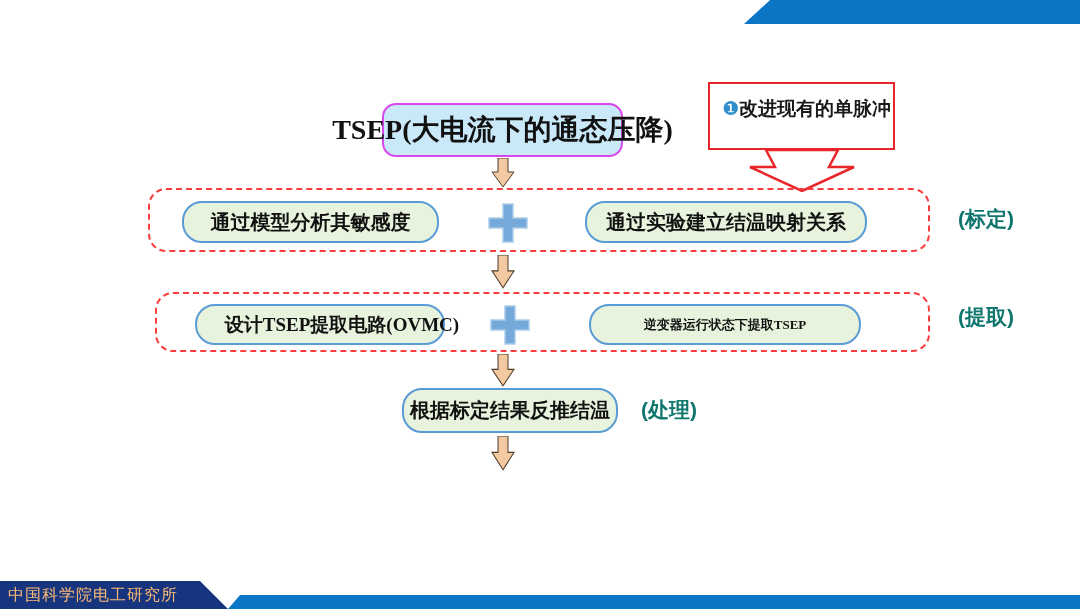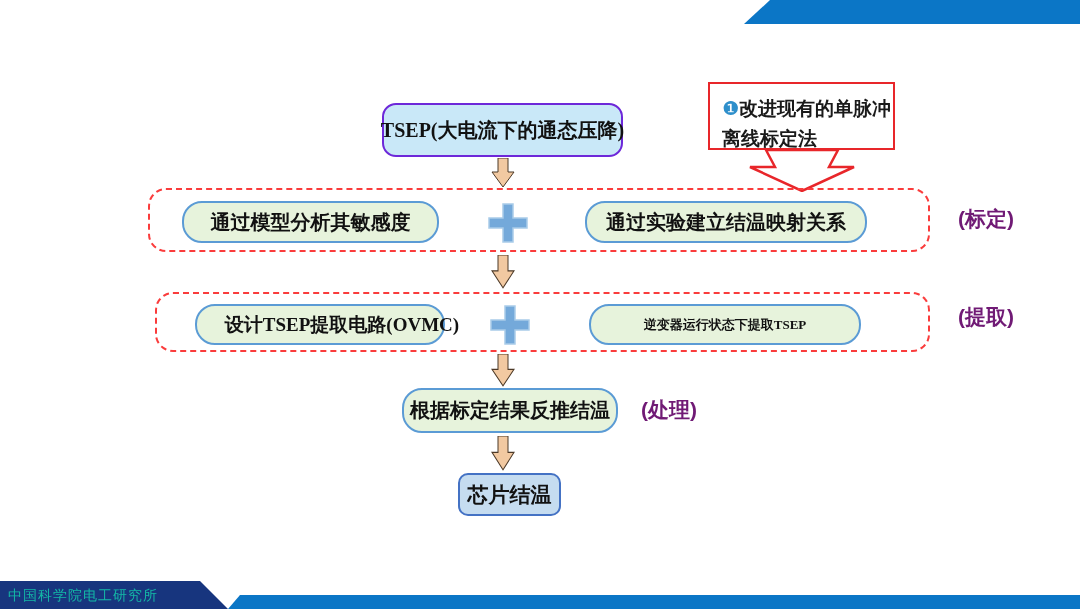--- a/index.html
+++ b/index.html
@@ -18,22 +18,22 @@
   .callout-box{position:absolute;left:708px;top:82px;width:187px;height:68px;box-sizing:border-box;
                border:2px solid #E8262A;background:#ffffff;padding:10px 0 0 12px;
                font-size:19px;line-height:30px;color:#1a1a1a;font-weight:600;white-space:nowrap;}
   .callout-badge{color:#2E8FCB;font-weight:normal;}
   .callout-arrow{position:absolute;left:746px;top:149px;width:112px;height:43px;}
 
   
   .fbox{position:absolute;box-sizing:border-box;text-align:center;color:#111;
         display:flex;align-items:center;justify-content:center;white-space:nowrap;}
   .tsep-box{left:382px;top:103px;width:241px;height:54px;background:#C9E8F8;
-            border:2px solid #6d28d9;border-radius:14px;
-            font-family:"Liberation Serif","DejaVu Serif",serif;font-size:20px;font-weight:600;}
+            border:2px solid #d946ef;border-radius:14px;
+            font-family:"Liberation Serif","DejaVu Serif",serif;font-size:28px;font-weight:600;}
   .green{background:#E7F3DC;border:2px solid #5B9BD5;border-radius:20px;
          font-size:20px;font-weight:600;}
   .serifbox{font-family:"Liberation Serif","DejaVu Serif",serif;font-weight:600;}
   .final-box{left:458px;top:473px;width:103px;height:43px;background:#C5DCF0;
              border:2px solid #4472C4;border-radius:10px;font-size:21px;font-weight:600;}
 
   
   .dashed-group{position:absolute;box-sizing:border-box;border:2px dashed #FA3C3C;border-radius:18px;}
   .group-calibration{left:148px;top:188px;width:782px;height:64px;}
   .group-extraction{left:155px;top:292px;width:775px;height:60px;}
@@ -41,52 +41,51 @@
   .box-model{left:32px;top:11px;width:257px;height:42px;}
   .box-exp{left:435px;top:11px;width:282px;height:42px;}
   .box-circuit{left:38px;top:10px;width:250px;height:41px;font-size:19px;padding-left:44px;}
   .box-inverter{left:432px;top:10px;width:272px;height:41px;font-size:13px;}
 
   .plus-icon{position:absolute;width:40px;height:40px;}
   .plus-1{left:338px;top:13px;}
   .plus-2{left:333px;top:11px;}
 
   
-  .stage-label{position:absolute;color:#701a75;font-size:21px;font-weight:600;white-space:nowrap;}
+  .stage-label{position:absolute;color:#0f766e;font-size:21px;font-weight:600;white-space:nowrap;}
   .label-calibration{left:958px;top:205px;}
   .label-extraction{left:958px;top:303px;}
   .label-processing{left:641px;top:396px;}
 
   .result-box{left:402px;top:388px;width:216px;height:45px;font-size:20px;}
 
   
   .flow-arrow{position:absolute;width:24px;}
   .arrow-1{left:491px;top:158px;height:30px;}
   .arrow-2{left:491px;top:255px;height:34px;}
   .arrow-3{left:491px;top:354px;height:33px;}
   .arrow-4{left:491px;top:436px;height:35px;}
 
   
   .footer-bar{position:absolute;left:0;top:581px;width:228px;height:28px;background:#17357E;
               clip-path:polygon(0 0,200px 0,228px 28px,0 28px);}
-  .footer-text{position:absolute;left:8px;top:0;height:28px;line-height:28px;color:#14b8a6;
-               font-size:14px;letter-spacing:1px;white-space:nowrap;}
+  .footer-text{position:absolute;left:8px;top:0;height:28px;line-height:28px;color:#fdba74;
+               font-size:16px;letter-spacing:1px;white-space:nowrap;}
   .footer-stripe{position:absolute;left:228px;top:595px;width:852px;height:14px;background:#0B76C6;
                  clip-path:polygon(12px 0,852px 0,852px 14px,0 14px);}
 </style>
 </head>
 <body>
 
 <div class="slide">
 
   <div class="header-stripe"></div>
 
   <div class="callout-box">
     <div><span class="callout-badge">❶</span><span>改进现有的单脉冲</span></div>
-    <div>离线标定法</div>
   </div>
   <svg class="callout-arrow" viewBox="0 0 112 43" preserveAspectRatio="none">
     <path d="M20,1 L29,18 L4,18 L56,42 L108,18 L83,18 L92,1 Z" fill="#ffffff" stroke="#E8262A" stroke-width="2.5" stroke-linejoin="miter"></path>
   </svg>
 
   <div class="fbox tsep-box">TSEP(大电流下的通态压降)</div>
 
   <svg class="flow-arrow arrow-1" viewBox="0 0 24 30" preserveAspectRatio="none">
     <path d="M7,0 H17 V14 H23 L12,29 L1,14 H7 Z" fill="#F2C9A1" stroke="#4d3a28" stroke-width="1"></path>
   </svg>
@@ -117,20 +116,19 @@
     <path d="M7,0 H17 V14 H23 L12,29 L1,14 H7 Z" fill="#F2C9A1" stroke="#4d3a28" stroke-width="1"></path>
   </svg>
 
   <div class="fbox green result-box">根据标定结果反推结温</div>
   <div class="stage-label label-processing">(处理)</div>
 
   <svg class="flow-arrow arrow-4" viewBox="0 0 24 30" preserveAspectRatio="none">
     <path d="M7,0 H17 V14 H23 L12,29 L1,14 H7 Z" fill="#F2C9A1" stroke="#4d3a28" stroke-width="1"></path>
   </svg>
 
-  <div class="fbox final-box">芯片结温</div>
 
   <div class="footer-bar">
     <div class="footer-text">中国科学院电工研究所</div>
   </div>
   <div class="footer-stripe"></div>
 
 </div>
 
 </body></html>

